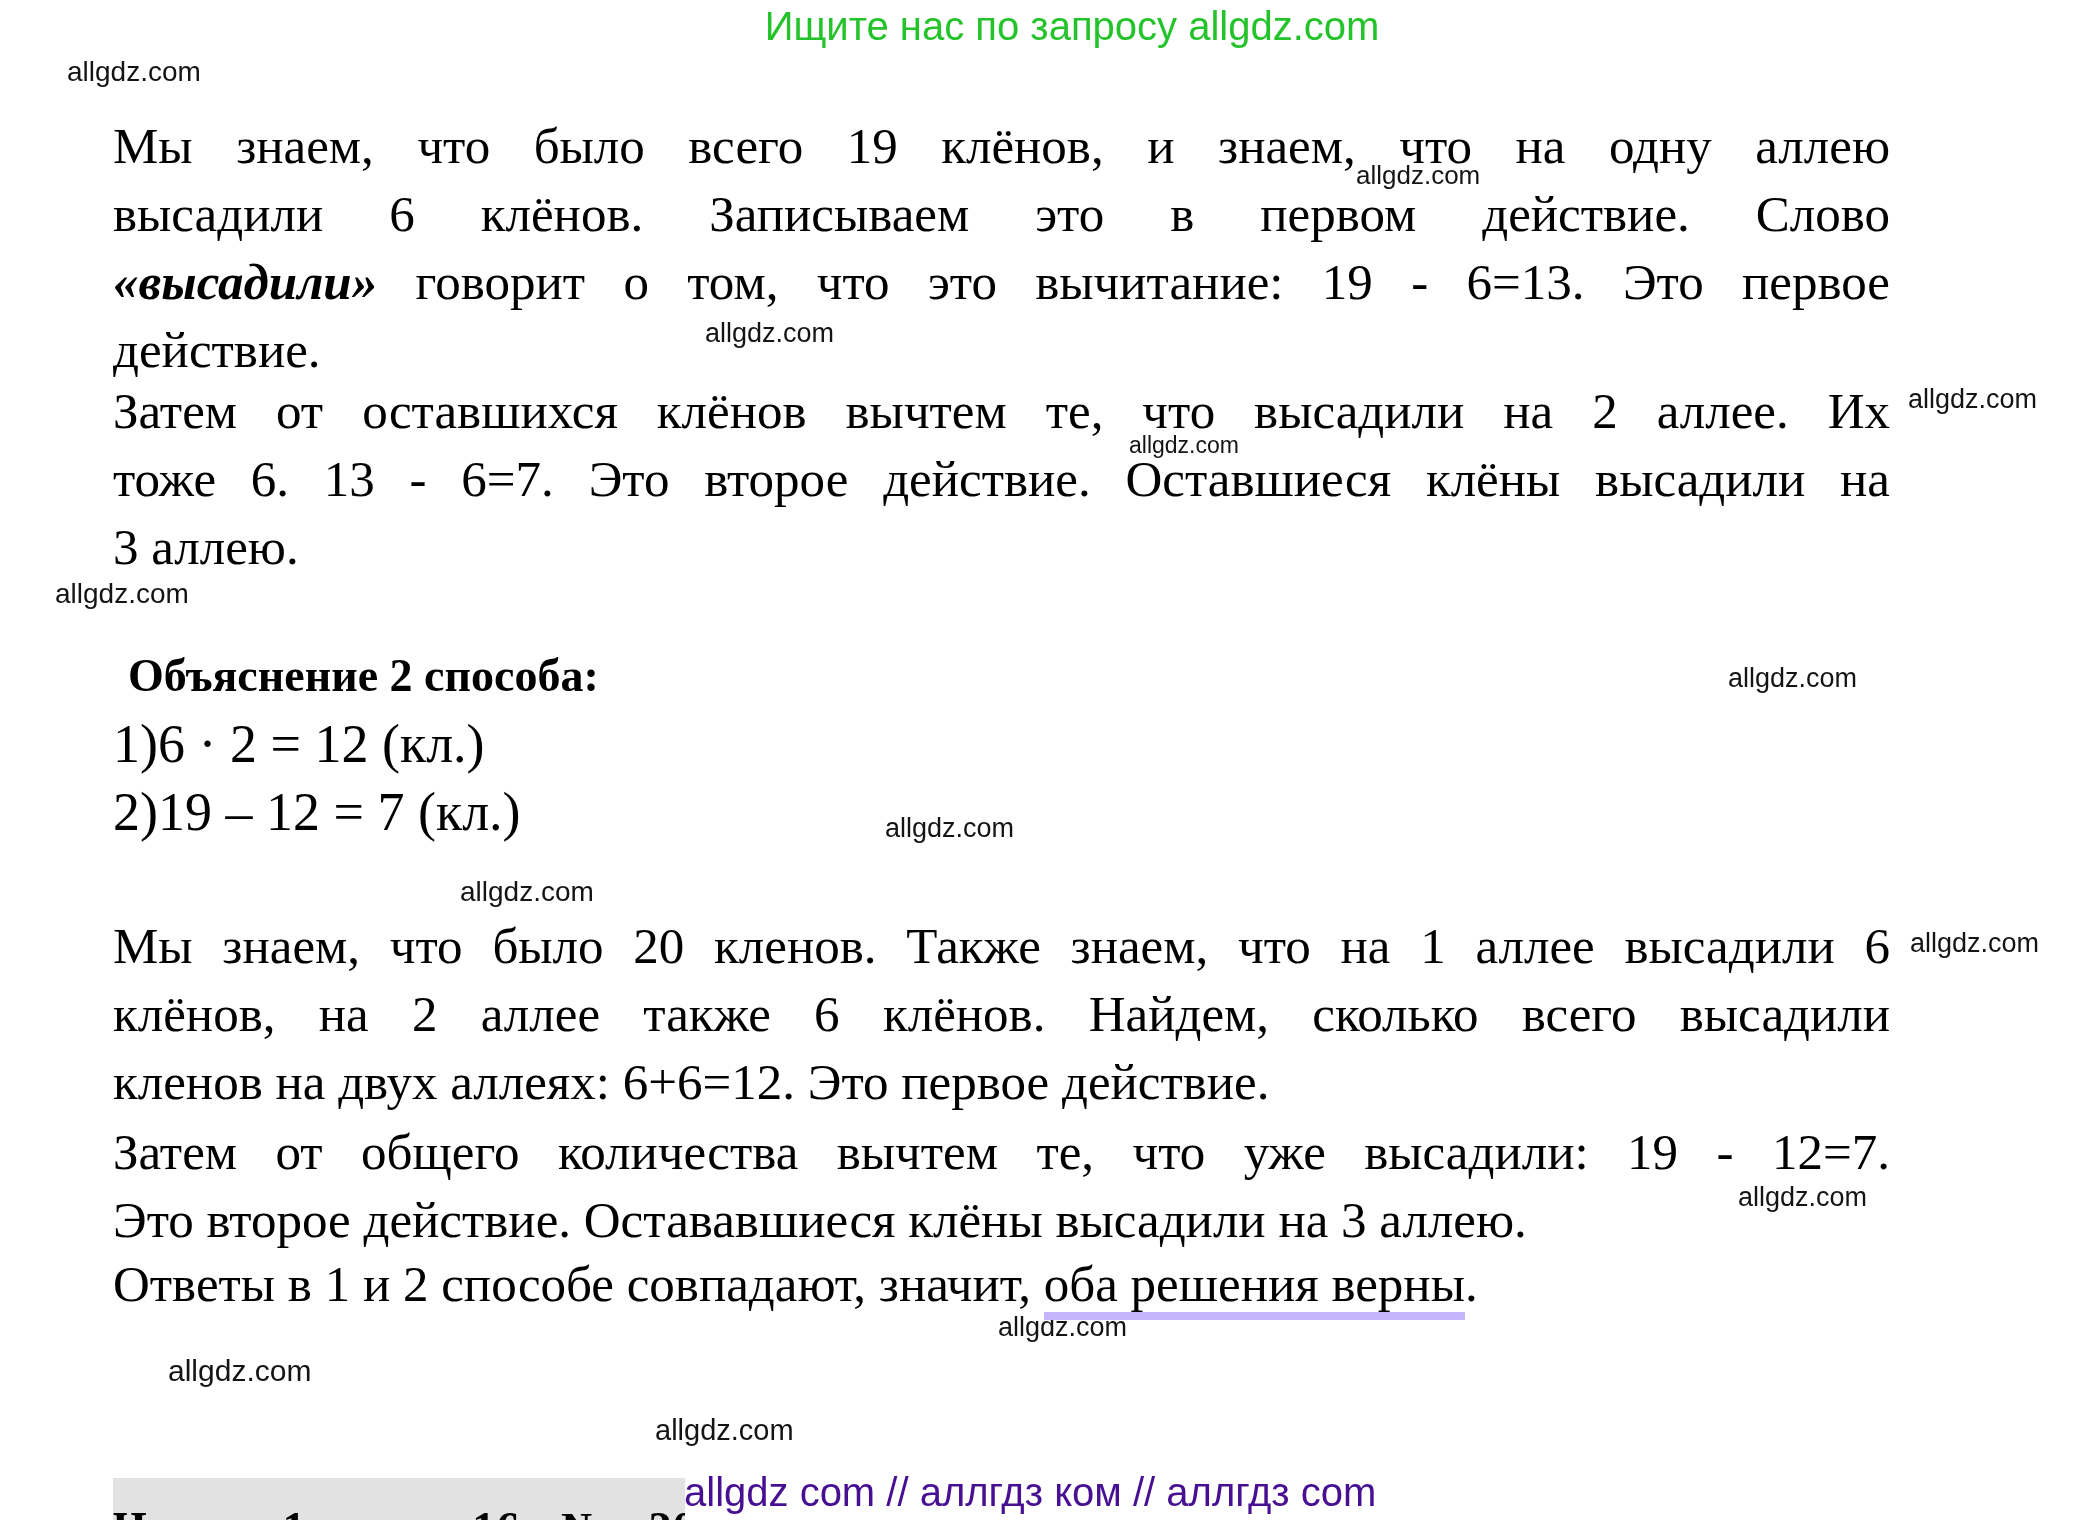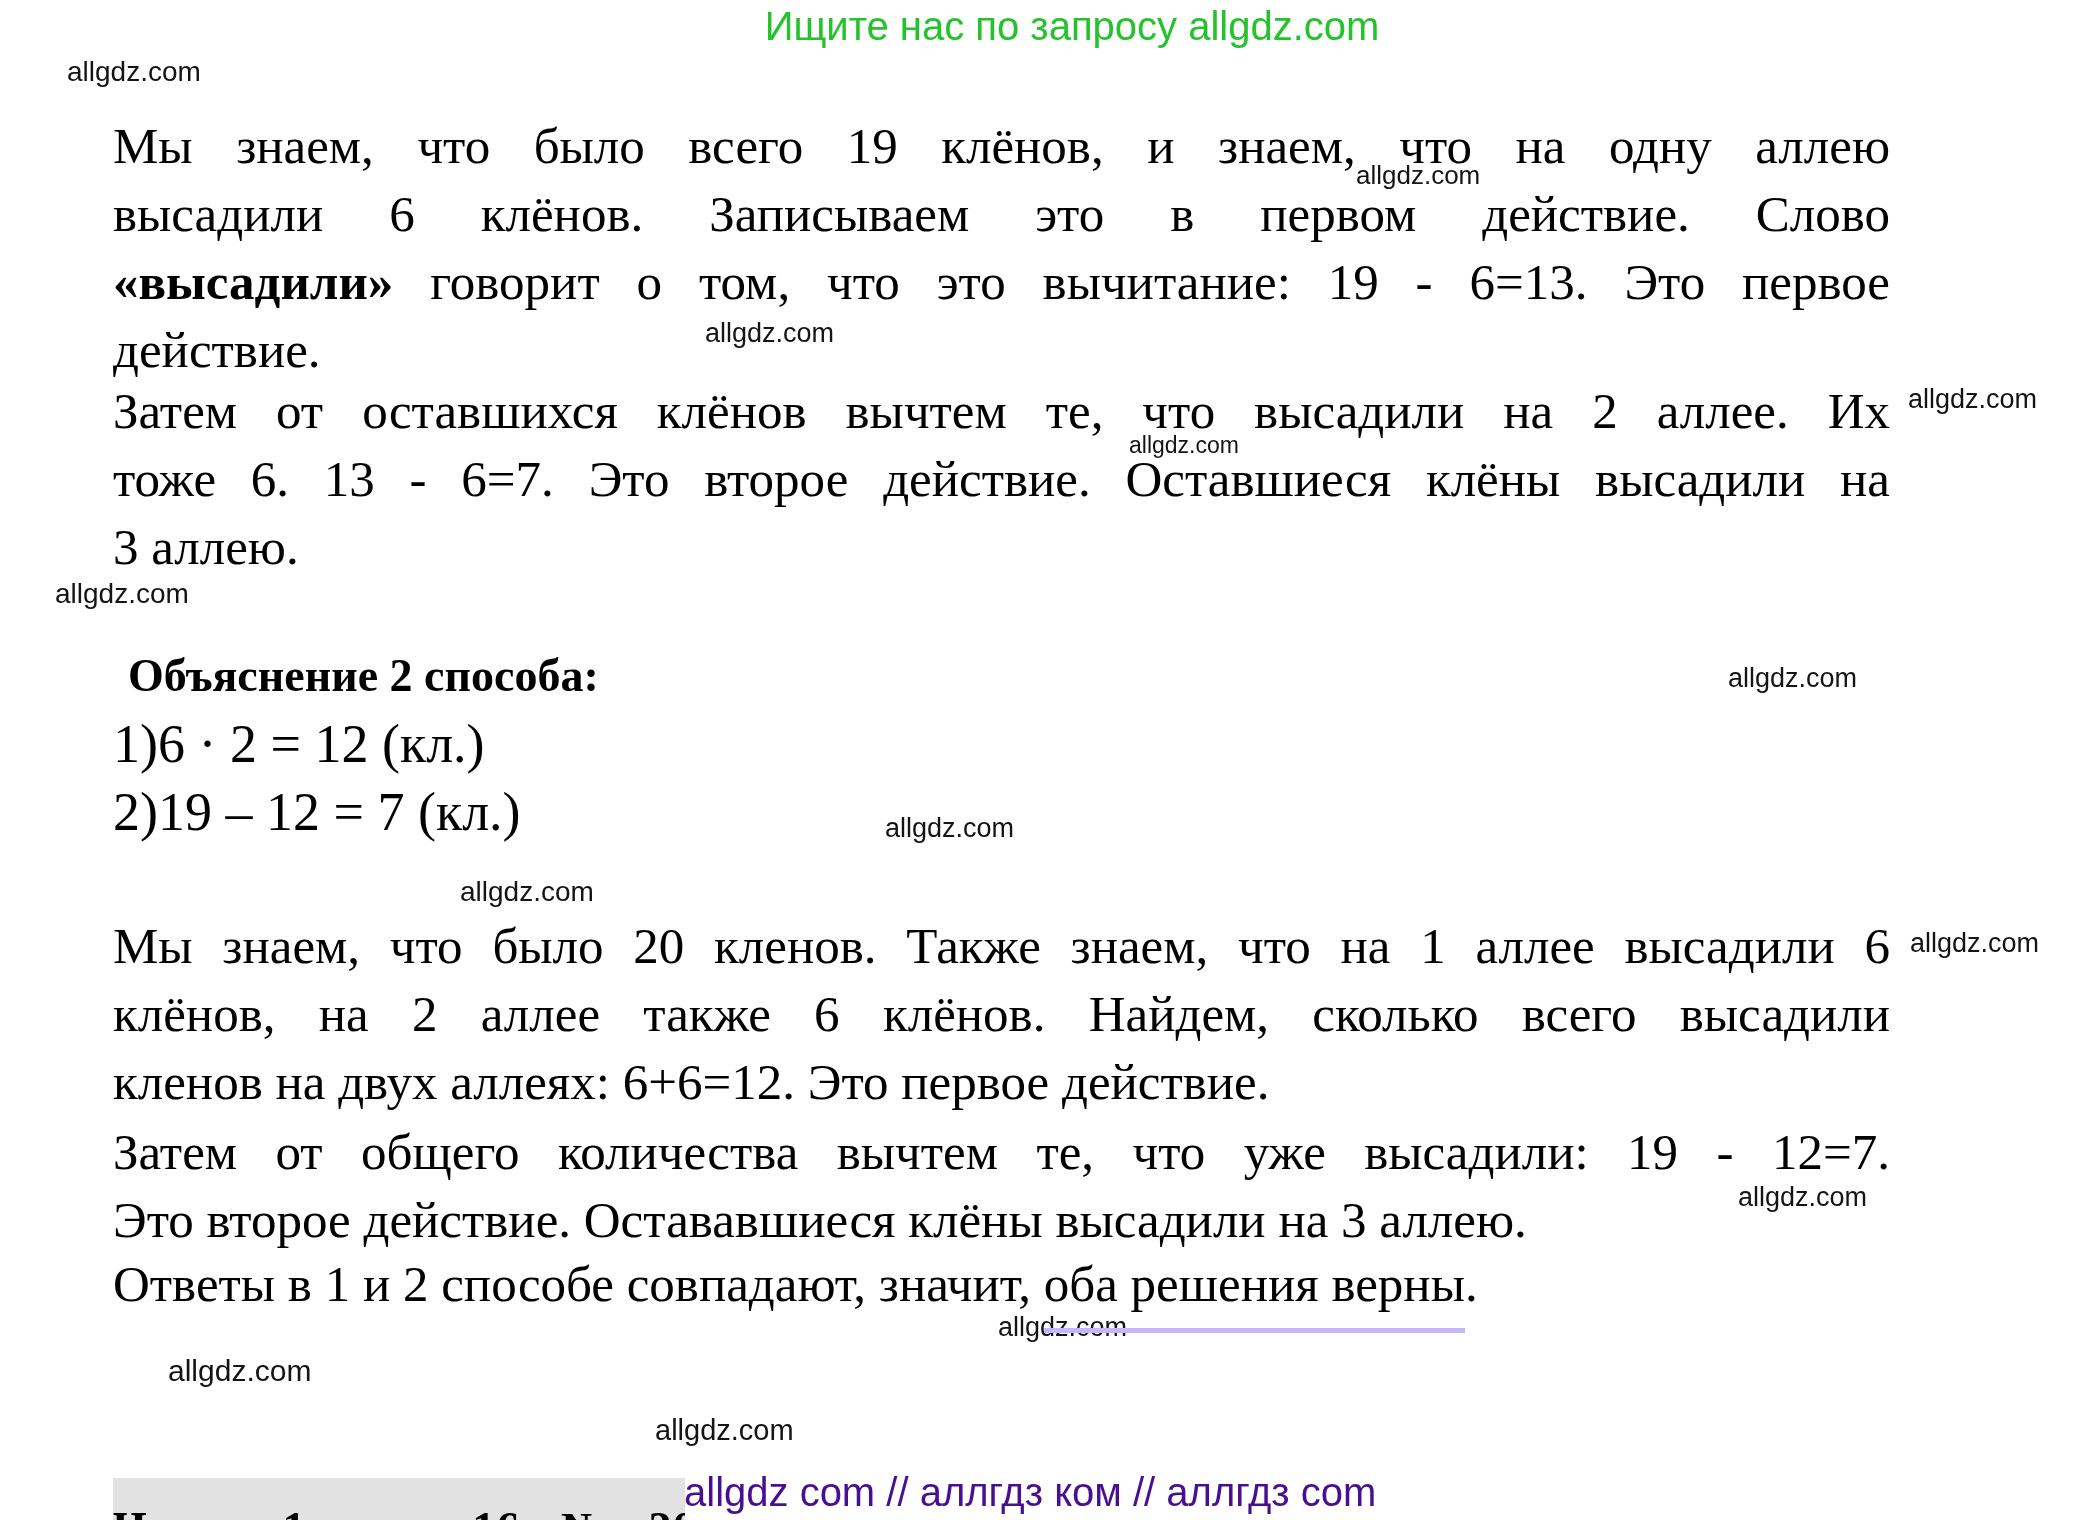--- a/index.html
+++ b/index.html
@@ -18,31 +18,31 @@
     font-family:"Liberation Sans", sans-serif;
     font-size:40px;font-weight:400;margin-left:34px;
   }
   
   .tblock{
     position:absolute;left:113px;width:1777px;
     font-size:51px;line-height:68px;
   }
   .line{text-align:left;}
   .line.j{text-align:justify;text-align-last:justify;}
-  .bi{font-weight:bold;}
+  .bi{font-weight:bold;font-style:italic;}
   .heading{
     position:absolute;left:128px;top:640px;width:1777px;
     font-size:46px;line-height:72px;
     font-weight:bold;
   }
   .equations{
     position:absolute;left:113px;top:710px;width:1200px;
     font-size:54px;line-height:68px;
   }
-  .uline{border-bottom:5px solid #c4b5fd;padding-bottom:16px;}
+  .uline{border-bottom:8px solid #c4b5fd;padding-bottom:0;}
   
   .wm{
     position:absolute;
     font-family:"Liberation Sans", sans-serif;
     white-space:nowrap;
   }
   
   .clipbox{
     position:absolute;left:113px;top:1478px;width:572px;height:42px;
     overflow:hidden;

